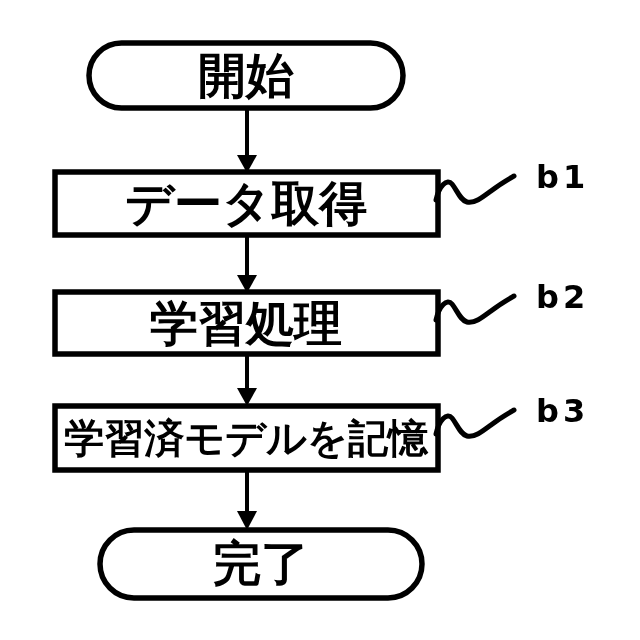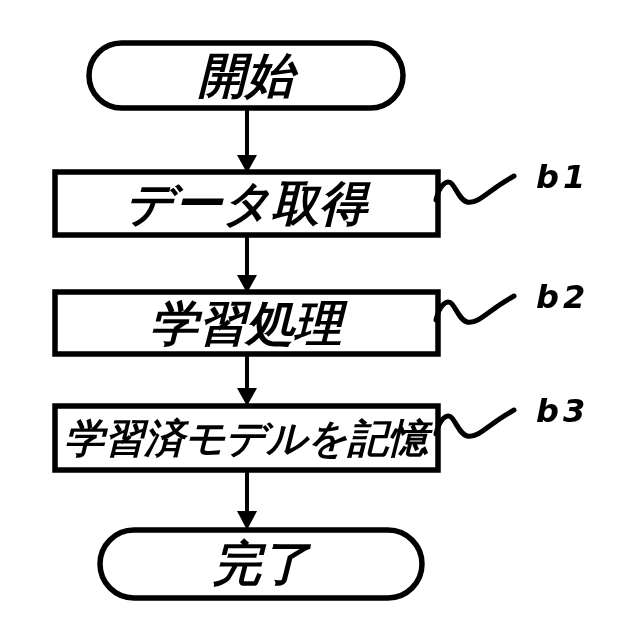--- a/index.html
+++ b/index.html
@@ -7,21 +7,20 @@
     padding: 0;
     background: #ffffff;
   }
   .page {
     width: 640px;
     height: 640px;
     background: #ffffff;
     position: relative;
     overflow: hidden;
     font-family: "DejaVu Sans", sans-serif;
-    font-style: italic;
   }
   svg {
     display: block;
   }
   .shape {
     fill: #ffffff;
     stroke: #000000;
     stroke-width: 5.5;
   }
   .flow-line {

